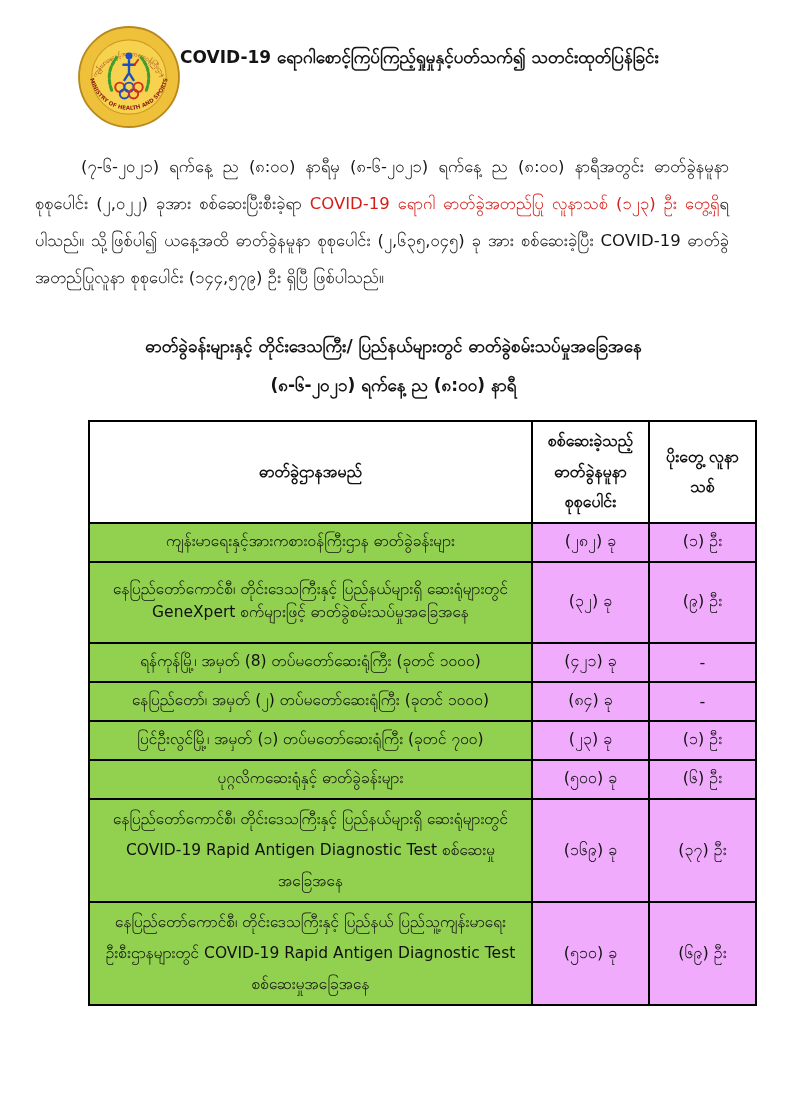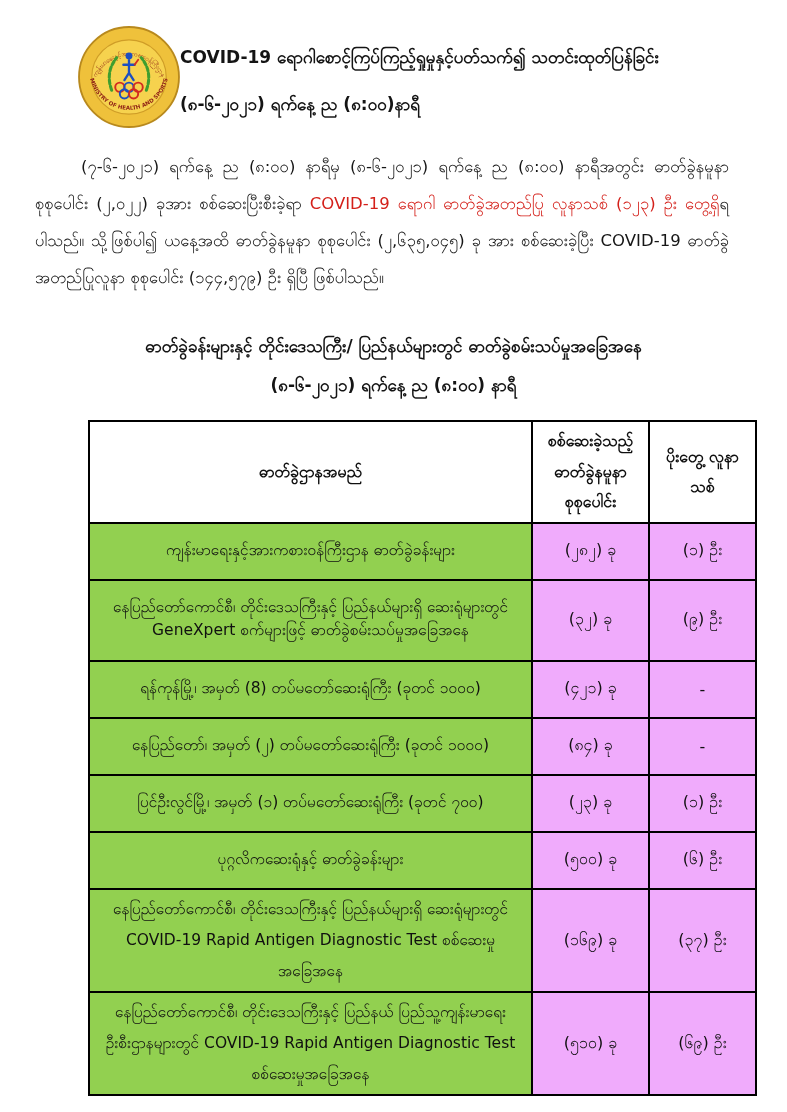--- a/index.html
+++ b/index.html
@@ -35,21 +35,21 @@
   }
   col.c1 { width:443px; } col.c2 { width:117px; } col.c3 { width:107px; }
   th, td {
     border:2px solid #000; text-align:center; vertical-align:middle;
     padding:4px 8px;
   }
   thead th { font-weight:bold; height:88px; background:#fff; font-size:16px; line-height:1.9; }
   td.name  { background:#92d050; }
   tbody td { background:#f0abfc; }
   tbody td.name { background:#92d050; }
-  tr.h1 td { height:57px; }
+  tr.h1 td { height:39px; }
   tr.h2 td { height:81px; }
   tr.h3 td { height:87px; line-height:2.0; }
   td.num { font-size:16px; }
 </style>
 </head>
 <body>
 
 <div class="page">
 
   <div class="header">
@@ -78,21 +78,20 @@
       <g fill="none" stroke-width="1.9">
         <circle cx="41" cy="60" r="4.5" stroke="#d22b20"></circle>
         <circle cx="50" cy="60" r="4.5" stroke="#1d4fc0"></circle>
         <circle cx="59" cy="60" r="4.5" stroke="#d22b20"></circle>
         <circle cx="45.5" cy="66.5" r="4.5" stroke="#1d4fc0"></circle>
         <circle cx="54.5" cy="66.5" r="4.5" stroke="#d22b20"></circle>
       </g>
     </svg>
     <div class="titles">
       <div>COVID-19 ရောဂါစောင့်ကြပ်ကြည့်ရှုမှုနှင့်ပတ်သက်၍ သတင်းထုတ်ပြန်ခြင်း</div>
-      <div>(၈-၆-၂၀၂၁) ရက်နေ့ ည (၈:၀၀)နာရီ</div>
     </div>
   </div>
 
   <p class="para"><span>(၇-၆-၂၀၂၁) ရက်နေ့ ည (၈:၀၀) နာရီမှ (၈-၆-၂၀၂၁) ရက်နေ့ ည (၈:၀၀) နာရီအတွင်း ဓာတ်ခွဲနမူနာစုစုပေါင်း (၂,၀၂၂) ခုအား စစ်ဆေးပြီးစီးခဲ့ရာ </span><span class="red">COVID-19 ရောဂါ ဓာတ်ခွဲအတည်ပြု လူနာသစ် (၁၂၃) ဦး တွေ့ရှိ</span><span>ရပါသည်။ သို့ဖြစ်ပါ၍ ယနေ့အထိ ဓာတ်ခွဲနမူနာ စုစုပေါင်း (၂,၆၃၅,၀၄၅) ခု အား စစ်ဆေးခဲ့ပြီး COVID-19 ဓာတ်ခွဲအတည်ပြုလူနာ စုစုပေါင်း (၁၄၄,၅၇၉) ဦး ရှိပြီ ဖြစ်ပါသည်။</span></p>
 
 
   <div class="table-title">
     <div>ဓာတ်ခွဲခန်းများနှင့် တိုင်းဒေသကြီး/ ပြည်နယ်များတွင် ဓာတ်ခွဲစမ်းသပ်မှုအခြေအနေ</div>
     <div>(၈-၆-၂၀၂၁) ရက်နေ့ ည (၈:၀၀) နာရီ</div>
   </div>

